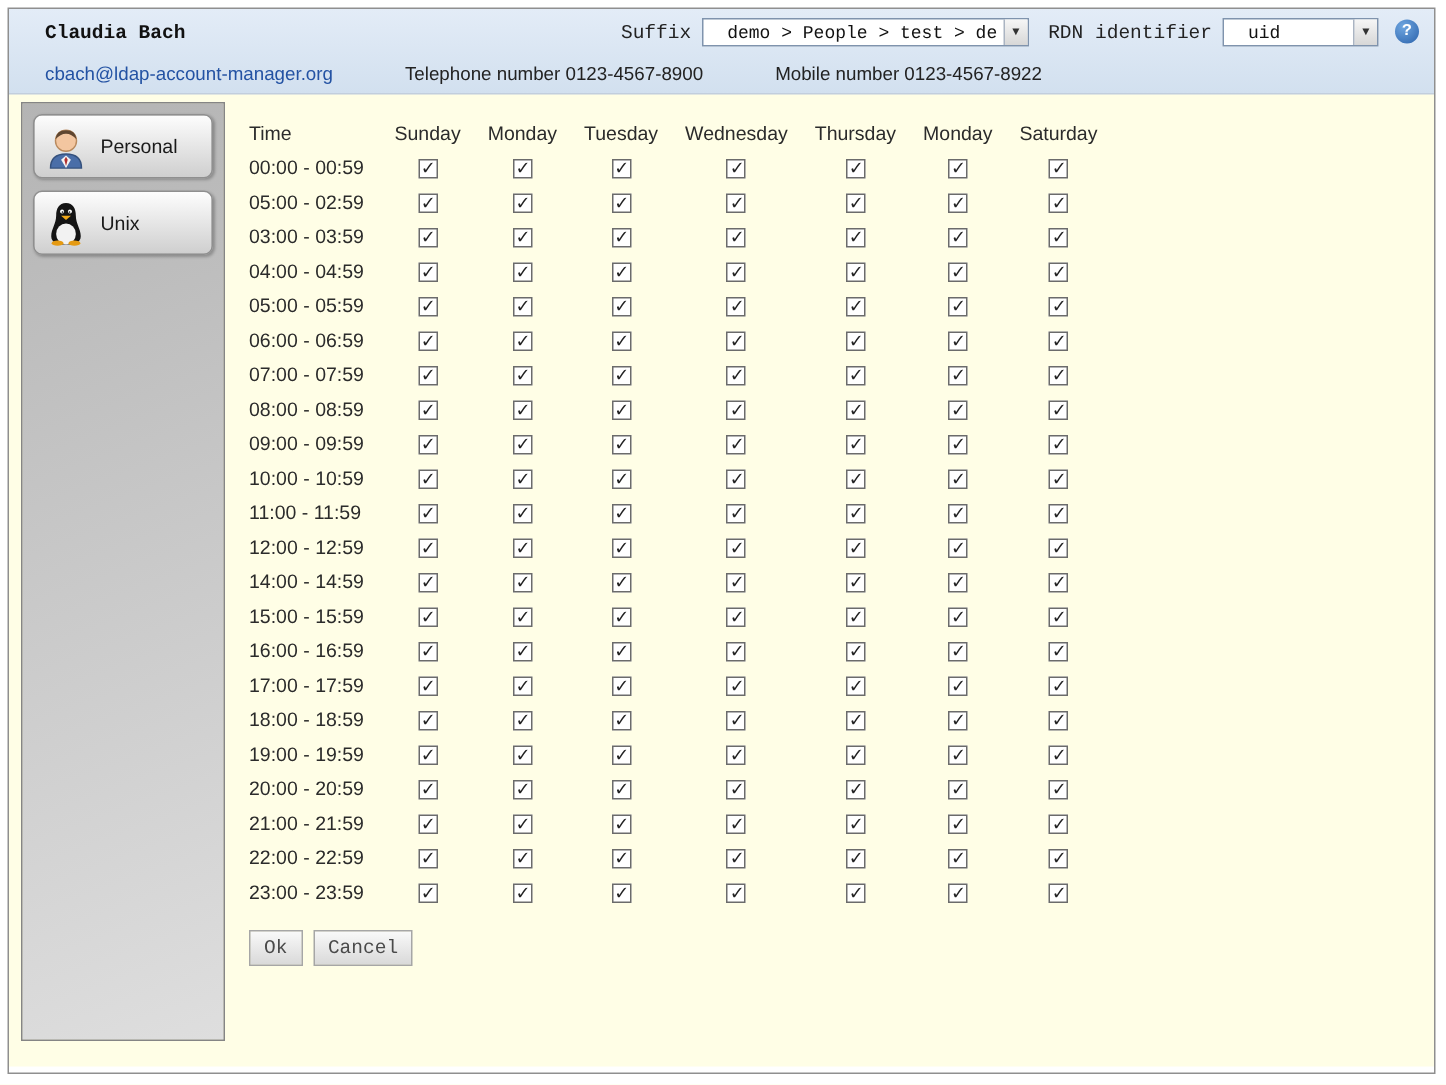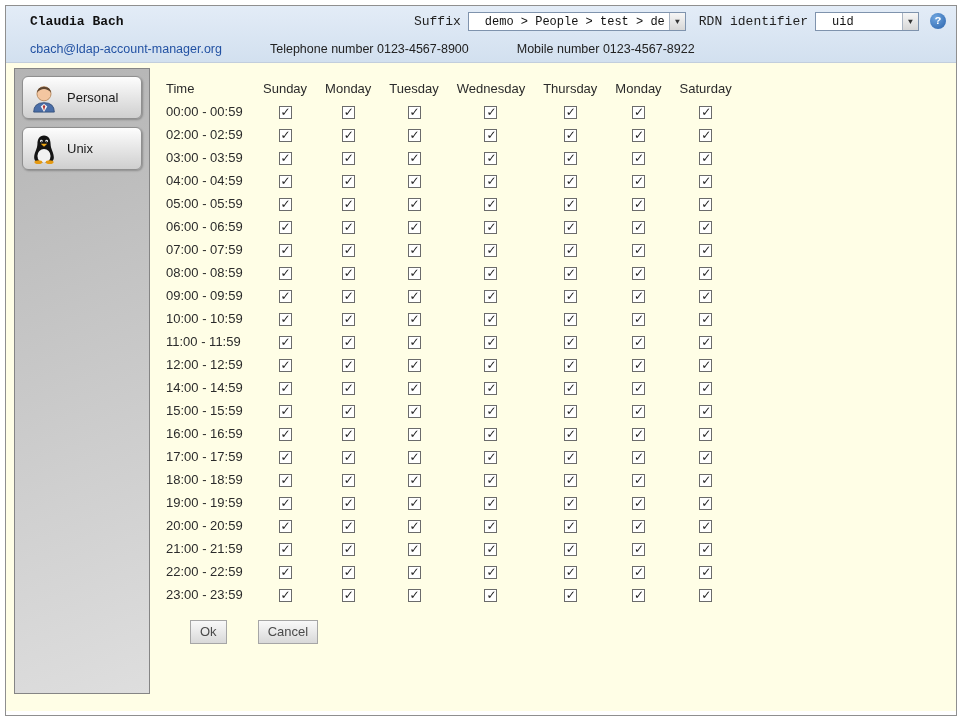--- a/index.html
+++ b/index.html
@@ -159,29 +159,28 @@
     font-size: 12px;
     line-height: 14px;
     font-weight: bold;
     color: #222;
     font-family: "DejaVu Sans", sans-serif;
   }
 
   
   .buttons { margin-top: 14px; display: flex; gap: 7px; }
   .btn {
-    font-family: Liberation Sans, sans-serif;
+    font-family: Liberation Mono, monospace;
     font-size: 13px;
     color: #4a4a4a;
     background: linear-gradient(#f9f9f9, #d9d9d9);
     border: 1px solid #a6a6a6;
     border-radius: 0;
     padding: 3px 9px 4px 9px;
     cursor: pointer;
-    margin-left: 24px;
   }
 </style>
 </head>
 <body>
 
 <div class="page">
 
   <div class="header-wrap">
     <div class="header-top">
       <span class="user-name">Claudia Bach</span>
@@ -258,21 +257,21 @@
               <td class="time-col">00:00 - 00:59</td>
               <td class="check-col"><input type="checkbox" checked="" style=""></td>
               <td class="check-col"><input type="checkbox" checked="" style=""></td>
               <td class="check-col"><input type="checkbox" checked="" style=""></td>
               <td class="check-col"><input type="checkbox" checked="" style=""></td>
               <td class="check-col"><input type="checkbox" checked="" style=""></td>
               <td class="check-col"><input type="checkbox" checked="" style=""></td>
               <td class="check-col"><input type="checkbox" checked="" style=""></td>
             </tr>
             <tr>
-              <td class="time-col">02:00 - 02:59</td>
+              <td class="time-col">05:00 - 02:59</td>
               <td class="check-col"><input type="checkbox" checked="" style=""></td>
               <td class="check-col"><input type="checkbox" checked="" style=""></td>
               <td class="check-col"><input type="checkbox" checked="" style=""></td>
               <td class="check-col"><input type="checkbox" checked="" style=""></td>
               <td class="check-col"><input type="checkbox" checked="" style=""></td>
               <td class="check-col"><input type="checkbox" checked="" style=""></td>
               <td class="check-col"><input type="checkbox" checked="" style=""></td>
             </tr>
             <tr>
               <td class="time-col">03:00 - 03:59</td>

